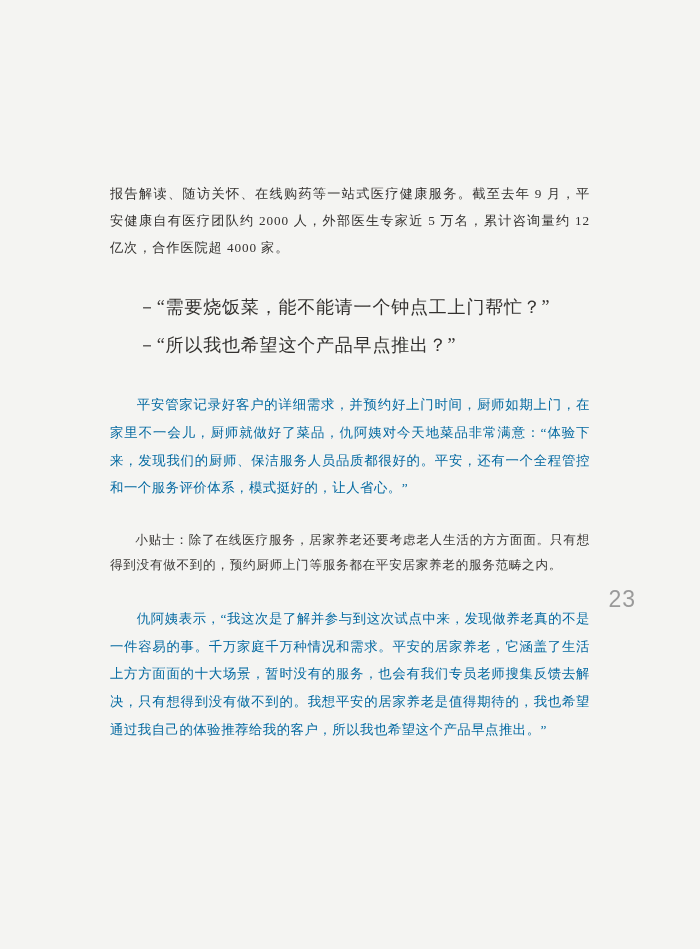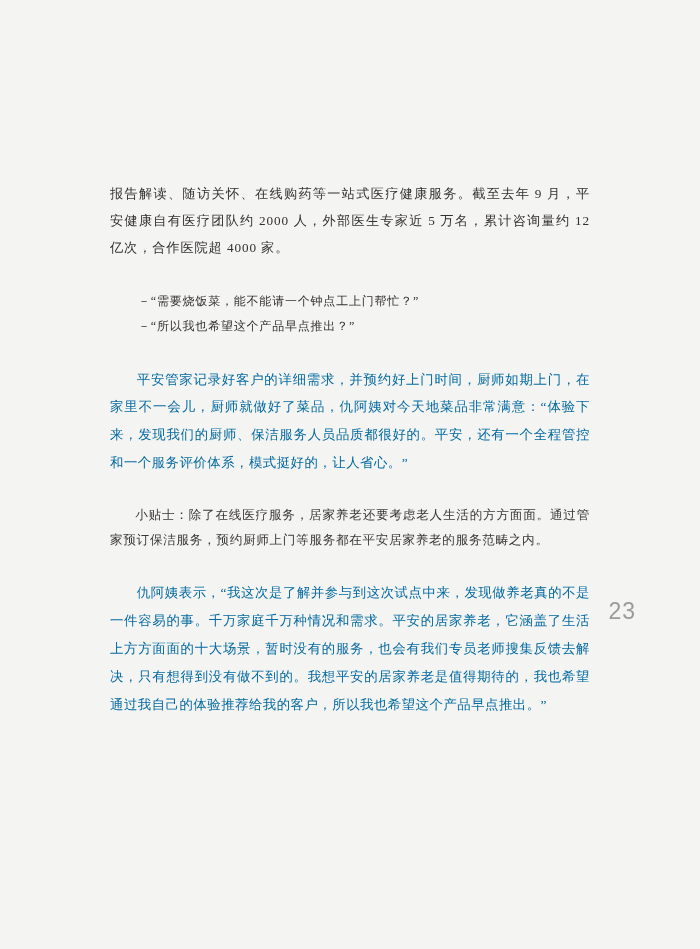--- a/index.html
+++ b/index.html
@@ -46,58 +46,58 @@
   }
   .block-gap-lg {
     margin-top: 26px;
   }
   .dialogue {
     margin-top: 28px;
     padding-left: 28px;
   }
   .dialogue-line {
     font-family: "Liberation Serif", "DejaVu Serif", serif;
-    font-size: 12px;
+    font-size: 18px;
     line-height: 2.1;
     letter-spacing: 0.8px;
     color: #33312f;
     white-space: nowrap;
   }
   .note {
     margin-top: 26px;
     font-family: "Liberation Serif", "DejaVu Serif", serif;
     font-size: 12.6px;
     line-height: 2.0;
     letter-spacing: 0.7px;
     text-align: justify;
     color: #3a3836;
     text-indent: 2em;
   }
   .page-number {
     position: absolute;
     right: 64px;
-    bottom: 44px;
+    bottom: 56px;
     font-family: "Liberation Sans", "DejaVu Sans", sans-serif;
     font-size: 23px;
     color: #9a9a9a;
     letter-spacing: 1px;
   }
 </style>
 </head>
 <body>
 
 <div class="page">
 
   <p class="p-serif">报告解读、随访关怀、在线购药等一站式医疗健康服务。截至去年 9 月，平安健康自有医疗团队约 2000 人，外部医生专家近 5 万名，累计咨询量约 12 亿次，合作医院超 4000 家。</p>
 
   <div class="dialogue">
     <div class="dialogue-line">－“需要烧饭菜，能不能请一个钟点工上门帮忙？”</div>
     <div class="dialogue-line">－“所以我也希望这个产品早点推出？”</div>
   </div>
 
   <p class="p-sans indent block-gap-lg">平安管家记录好客户的详细需求，并预约好上门时间，厨师如期上门，在家里不一会儿，厨师就做好了菜品，仇阿姨对今天地菜品非常满意：“体验下来，发现我们的厨师、保洁服务人员品质都很好的。平安，还有一个全程管控和一个服务评价体系，模式挺好的，让人省心。”</p>
 
-  <p class="note">小贴士：除了在线医疗服务，居家养老还要考虑老人生活的方方面面。通过管家预订保洁服务，预约厨师上门等服务都在平安居家养老的服务范畴之内。</p>
+  <p class="note">小贴士：除了在线医疗服务，居家养老还要考虑老人生活的方方面面。只有想得到没有做不到的，预约厨师上门等服务都在平安居家养老的服务范畴之内。</p>
 
   <p class="p-sans indent block-gap-lg">仇阿姨表示，“我这次是了解并参与到这次试点中来，发现做养老真的不是一件容易的事。千万家庭千万种情况和需求。平安的居家养老，它涵盖了生活上方方面面的十大场景，暂时没有的服务，也会有我们专员老师搜集反馈去解决，只有想得到没有做不到的。我想平安的居家养老是值得期待的，我也希望通过我自己的体验推荐给我的客户，所以我也希望这个产品早点推出。”</p>
 
   <div class="page-number">23</div>
 </div>
 
 </body></html>

